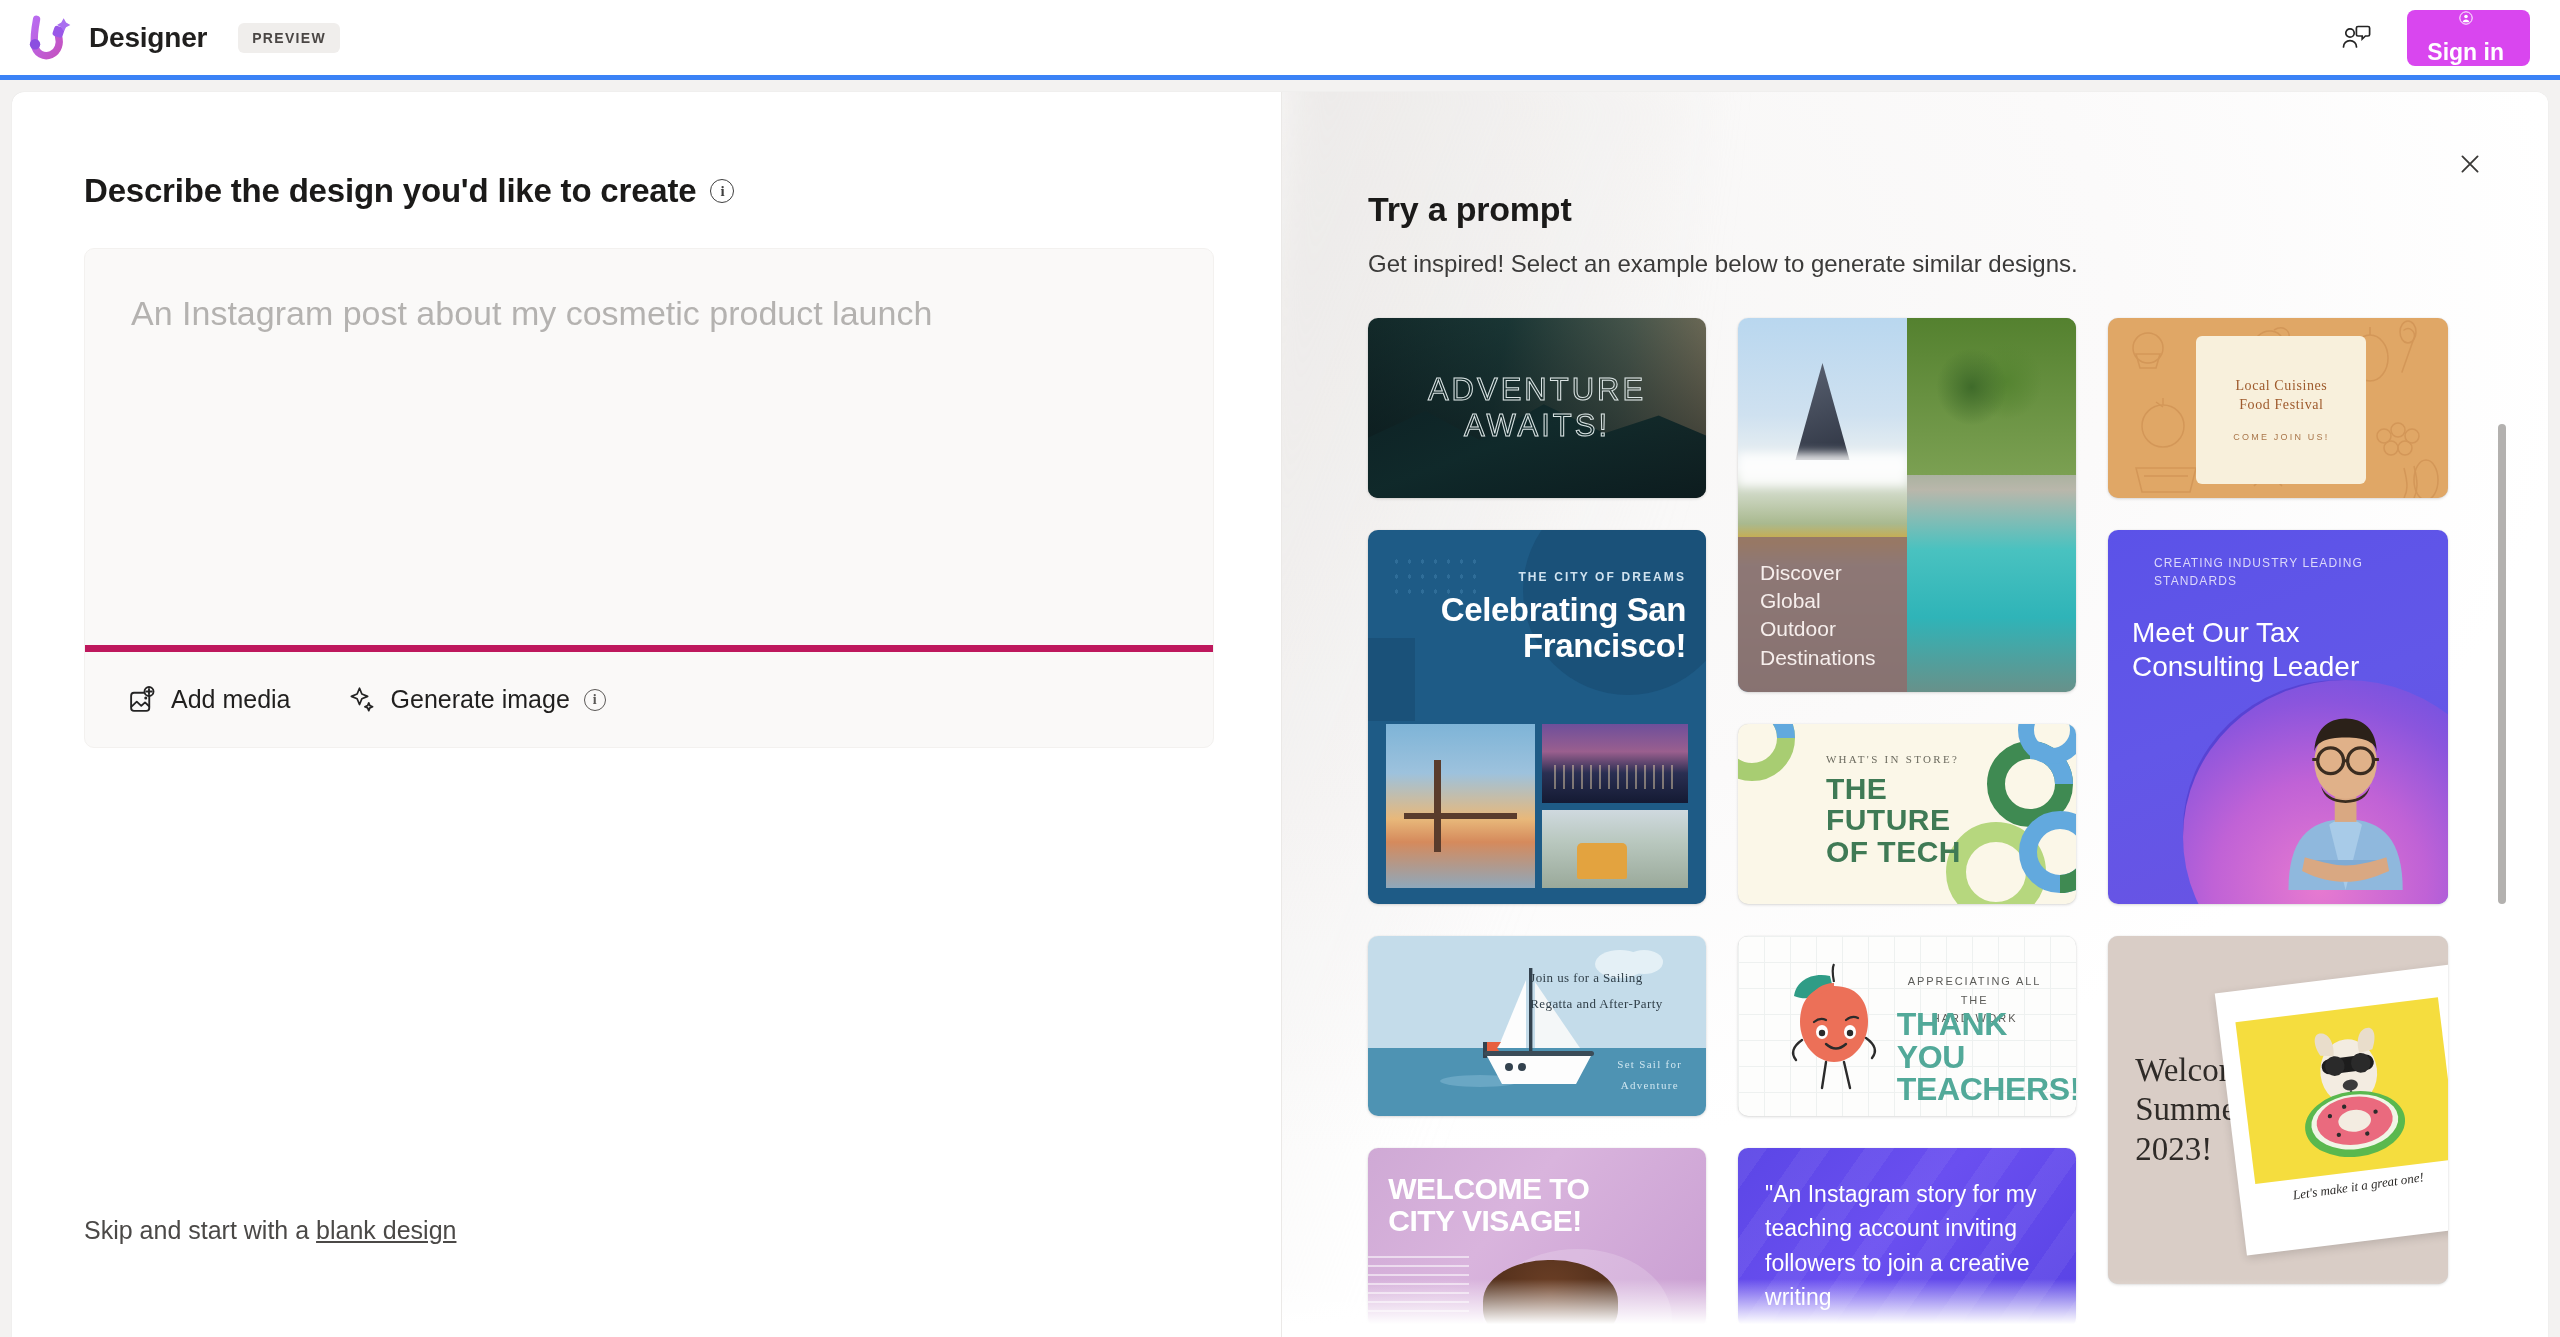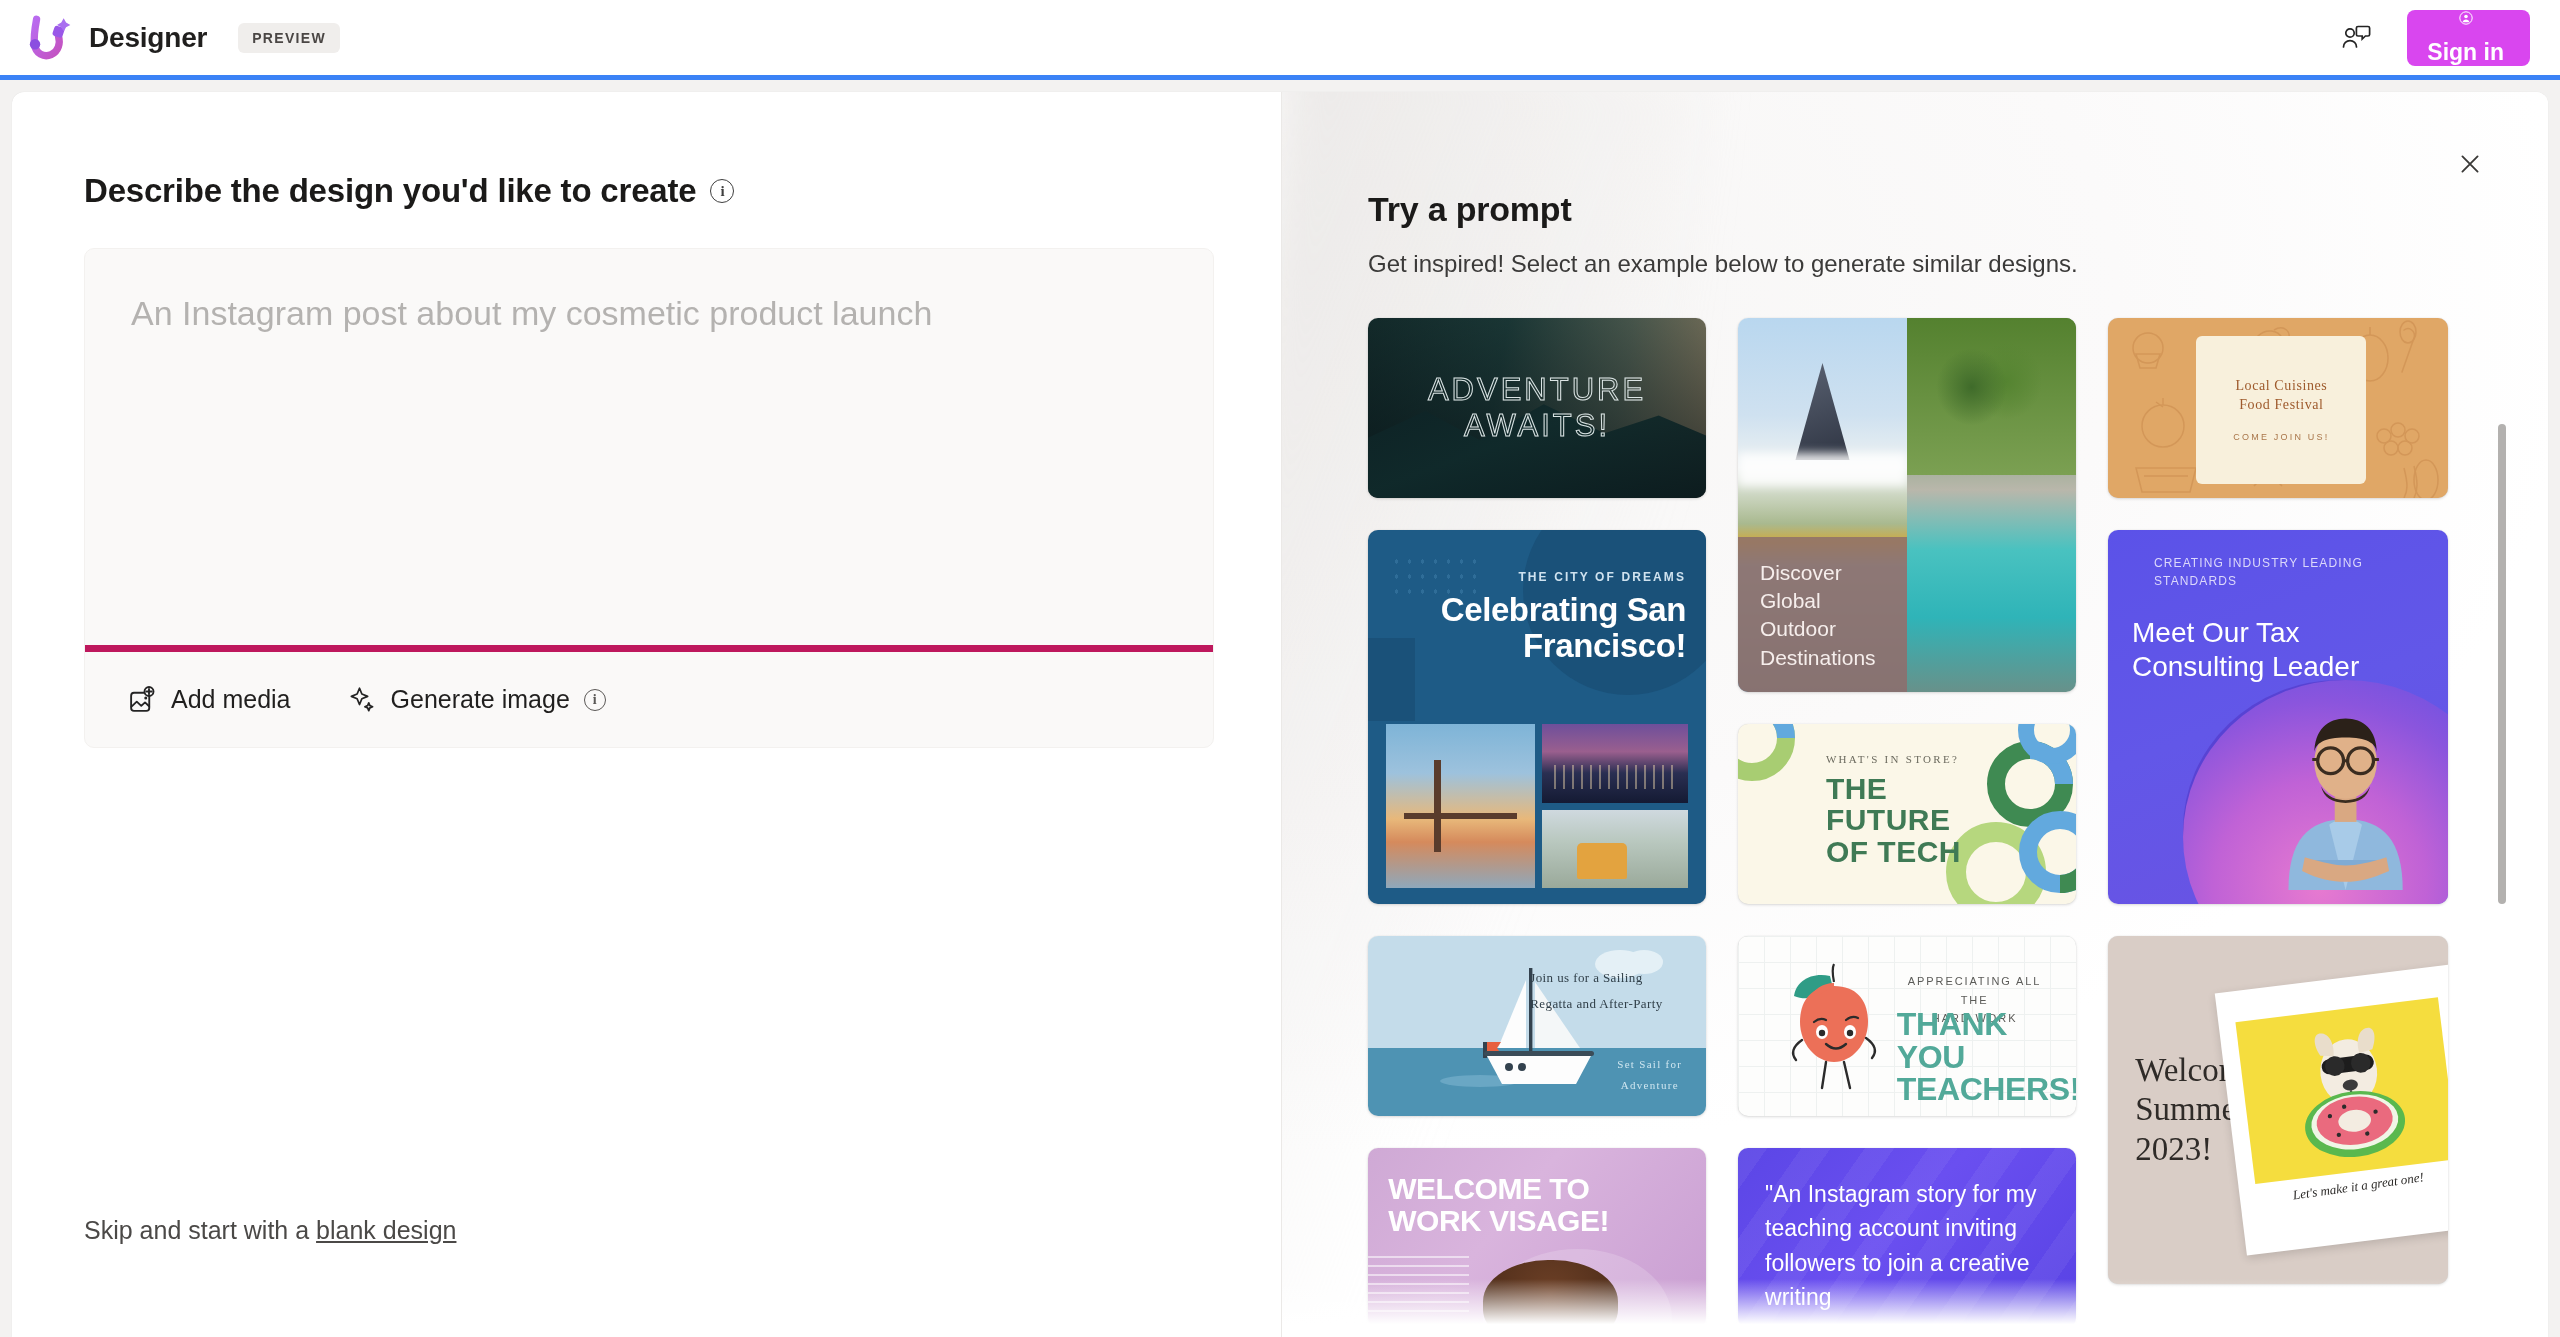--- a/index.html
+++ b/index.html
@@ -526,21 +526,21 @@
                 <div>Adventure</div>
             </div>
           </div>
 
           <div class="card c-wide belle">
             <div class="belle-circle"></div>
             <div class="belle-lines"></div>
             <div class="belle-hair"></div>
             <div class="belle-title">
               <div>WELCOME TO</div>
-                <div>WORK VISAGE!</div>
+                <div>CITY VISAGE!</div>
             </div>
           </div>
         </div>
 
         <div class="gcol">
 
           <div class="card c-sq disc">
             <div class="disc-l"></div>
             <div class="disc-r"></div>
             <div class="disc-label">

